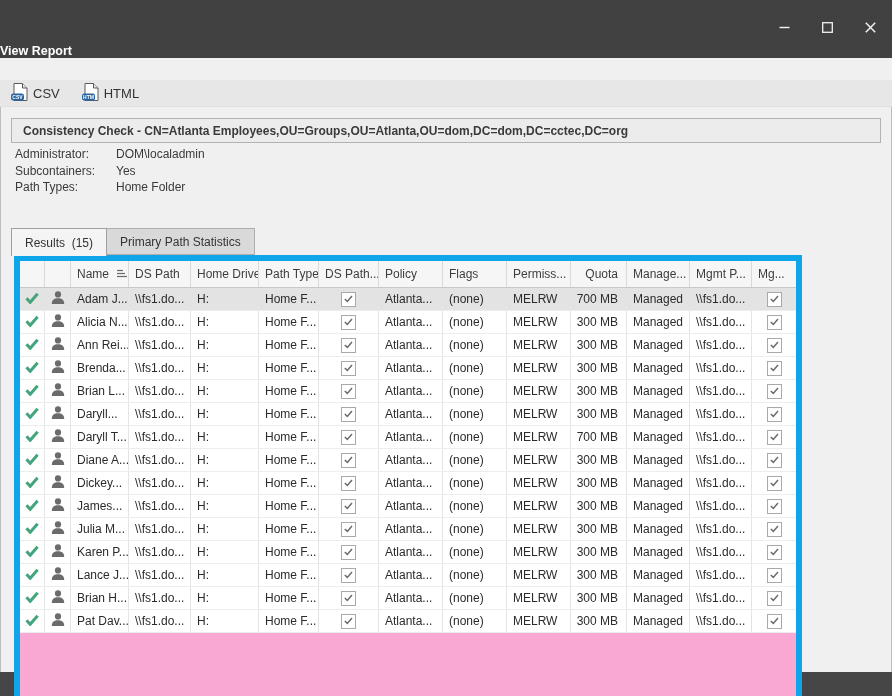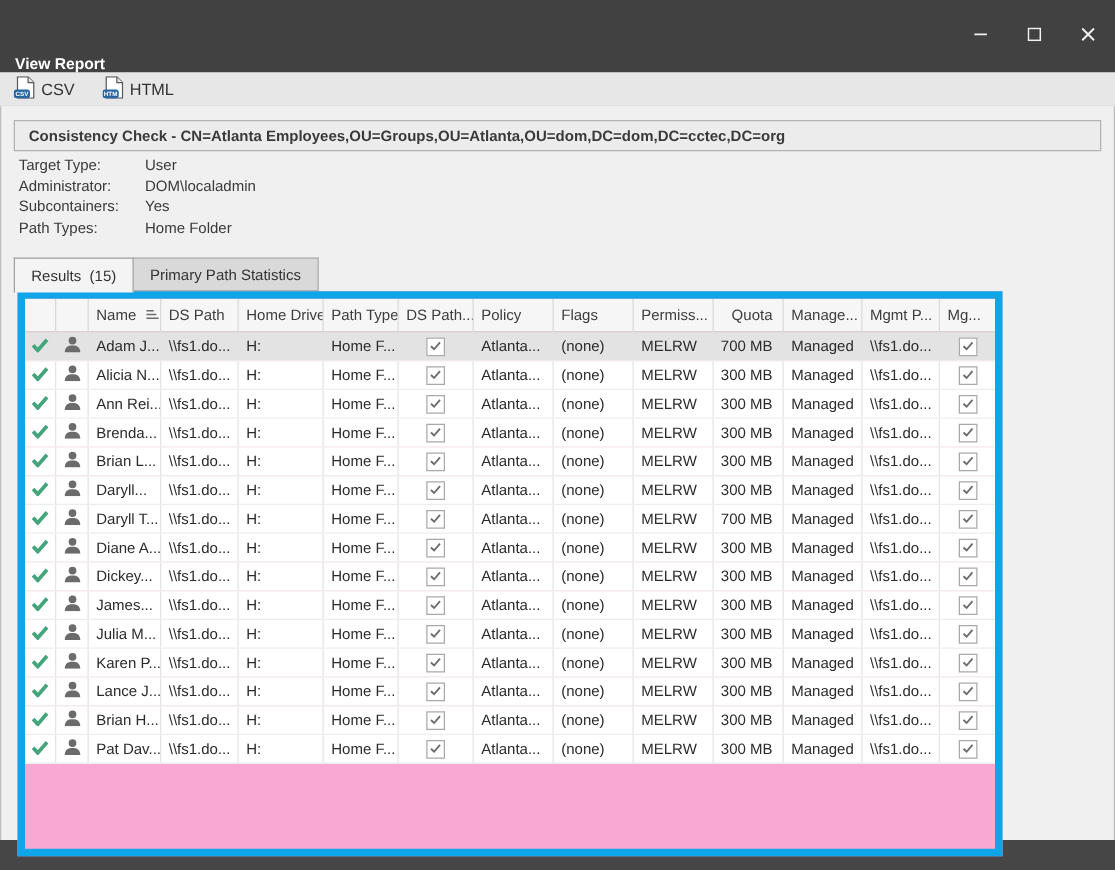--- a/index.html
+++ b/index.html
@@ -5,26 +5,26 @@
   * { margin:0; padding:0; box-sizing:border-box; }
   html,body { background:#d0d0d0; }
   .window {
     width:892px; height:696px; position:relative;
     font-family:"Liberation Sans","DejaVu Sans",sans-serif;
     font-size:12px; color:#2b2b2b; background:#f0f0f0;
     display:flex; flex-direction:column; overflow:hidden;
   }
   
   .titlebar { flex:0 0 30px; background:#414141; display:flex; align-items:stretch; }
-  .titlebar-title { flex:1; display:flex; align-items:center; padding-left:12px;
+  .titlebar-title { flex:1; display:flex; align-items:center; 
     color:#ffffff; font-weight:bold; font-size:12.5px;margin-top:44px; }
   .win-btn { width:43px; display:flex; align-items:center; justify-content:center; cursor:default; }
   
   .toolbar { flex:0 0 27px; background:#e7e7e7; border-bottom:1px solid #e0e0e0;
-    display:flex; align-items:center; padding-left:8px; gap:16px; }
+    display:flex; align-items:center; padding-left:8px; gap:16px;margin-top:22px; }
   .tool-btn { display:flex; align-items:center; gap:5px; font-size:13px; color:#333;
     padding:1px 3px; }
   
   .content { flex:1; position:relative; background:#f0f0f0;
     border-left:1px solid #bdbdbd; border-right:1px solid #bdbdbd;text-decoration:underline; }
   .header-box { position:absolute; left:10px; right:10px; top:11px; height:25px;
     background:#ececec; border:1px solid #b2b2b2; display:flex; align-items:center;
     padding-left:11px; font-weight:bold; color:#3a3a3a; }
   .fields { position:absolute; left:14px; top:39px; }
   .field-row { display:flex; height:16.5px; align-items:center; color:#3a3a3a; }
@@ -116,24 +116,20 @@
   </div>
 
   <div class="content">
 
     <div class="header-box">
       <span>Consistency Check - CN=Atlanta Employees,OU=Groups,OU=Atlanta,OU=dom,DC=dom,DC=cctec,DC=org</span>
     </div>
 
     <div class="fields">
       <div class="field-row">
-        <span class="field-label">Target Type:</span>
-        <span>User</span>
-      </div>
-      <div class="field-row">
         <span class="field-label">Administrator:</span>
         <span>DOM\localadmin</span>
       </div>
       <div class="field-row">
         <span class="field-label">Subcontainers:</span>
         <span>Yes</span>
       </div>
       <div class="field-row">
         <span class="field-label">Path Types:</span>
         <span>Home Folder</span>

